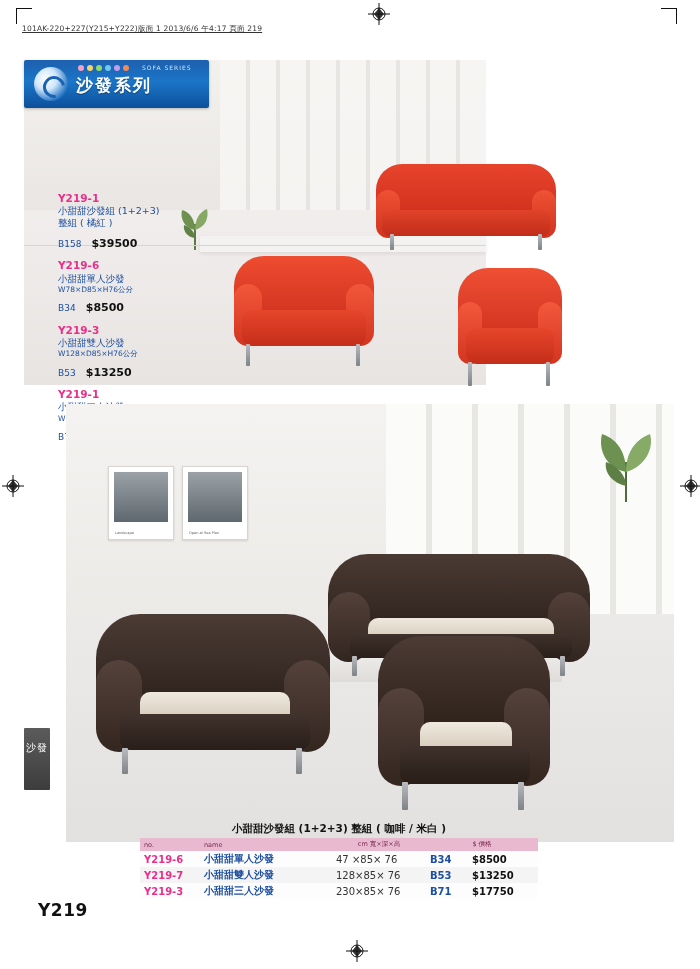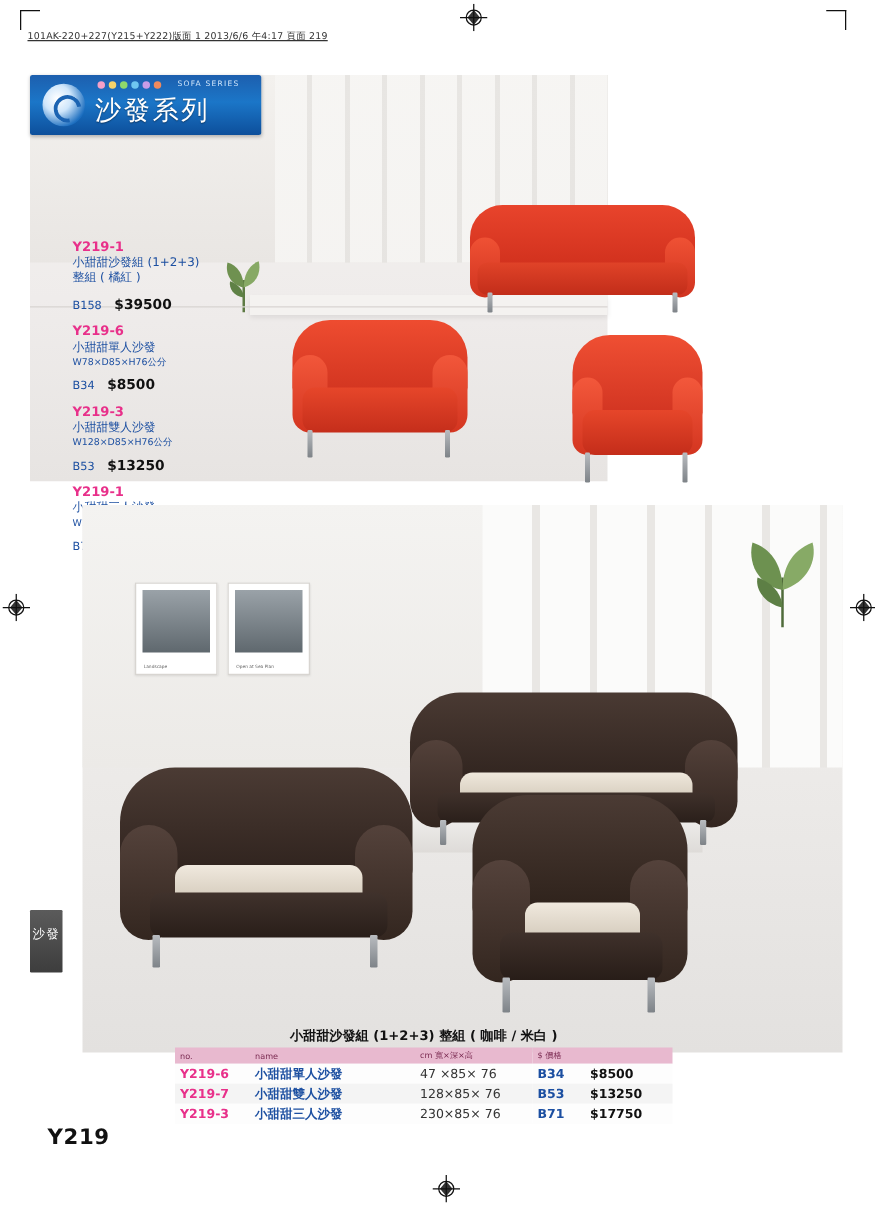--- a/index.html
+++ b/index.html
@@ -57,21 +57,21 @@
   .r1 .armr{left:80px;top:34px;width:24px;height:62px;background:linear-gradient(180deg,#f3583b,#d33520);border-radius:14px;}
 
   
   .banner{position:absolute;left:24px;top:60px;width:185px;height:48px;
      background:linear-gradient(180deg,#1d5fae 0%,#1b76c8 45%,#0d4f9b 100%);
      border-radius:2px;box-shadow:0 1px 3px rgba(0,0,0,.25);}
   .banner .swirl{position:absolute;left:10px;top:7px;width:34px;height:34px;border-radius:50%;
      background:radial-gradient(circle at 35% 35%,#ffffff 0%,#cfe6fb 35%,#1d6fc0 75%);}
   .banner .swirl:after{content:"";position:absolute;left:9px;top:9px;width:16px;height:16px;border-radius:50%;
      border:3px solid #1b63b2;border-right-color:transparent;transform:rotate(35deg);}
-  .banner .btitle{position:absolute;left:52px;top:14px;color:#fff;font-size:21px;font-weight:normal;letter-spacing:2px;
+  .banner .btitle{position:absolute;left:52px;top:14px;color:#fff;font-size:17px;font-weight:bold;letter-spacing:2px;
      text-shadow:0 1px 1px rgba(0,0,0,.4);}
   .banner .dots{position:absolute;left:54px;top:5px;display:flex;gap:3px;}
   .banner .dots i{width:6px;height:6px;border-radius:50%;display:block;}
   .banner .sub{position:absolute;left:118px;top:4px;color:#cfe6fb;font-size:6px;letter-spacing:1px;}
 
   
   .specs{position:absolute;left:58px;top:192px;width:130px;}
   .spec{margin-bottom:7px;}
   .spec .code{color:#e8308a;font-size:10.5px;font-weight:bold;line-height:1.25;}
   .spec .nm{color:#1c4fa1;font-size:9.5px;line-height:1.3;}
@@ -118,32 +118,32 @@
   .d1 .front{left:22px;top:110px;width:130px;height:38px;background:linear-gradient(180deg,#3f312b,#281d18);border-radius:10px;}
   .d1 .arml{left:0;top:52px;width:46px;height:98px;background:linear-gradient(180deg,#54423b,#33261f);border-radius:24px;}
   .d1 .armr{left:126px;top:52px;width:46px;height:98px;background:linear-gradient(180deg,#54423b,#33261f);border-radius:24px;}
 
   
   .tbl{position:absolute;left:140px;top:822px;width:398px;}
   .tbl .caption{text-align:center;font-size:10.5px;color:#111;font-weight:bold;padding-bottom:2px;}
   .tbl table{border-collapse:collapse;width:100%;}
   .tbl thead th{background:#e8b9cf;color:#7b2b52;font-size:6.5px;font-weight:normal;
      padding:2px 4px;text-align:left;border:none;}
-  .tbl thead th.c{}
+  .tbl thead th.c{text-align:center;}
   .tbl tbody td{font-size:10px;padding:1px 4px;white-space:nowrap;}
   .tbl tbody tr{background:#fdfdfd;}
   .tbl tbody tr:nth-child(even){background:#f4f4f4;}
   .td-code{color:#e8308a;font-weight:bold;width:52px;}
   .td-name{color:#1c4fa1;font-weight:bold;}
   .td-dim{color:#333;font-size:8px;width:86px;}
   .td-bcode{color:#1c4fa1;font-weight:bold;width:34px;}
   .td-price{color:#111;font-weight:bold;width:62px;}
 
   
-  .sidetab{position:absolute;left:24px;top:728px;width:26px;height:50px;
+  .sidetab{position:absolute;left:24px;top:728px;width:26px;height:62px;
      background:linear-gradient(180deg,#5b5b5b,#3d3d3d);border-radius:1px;}
   .sidetab span{display:block;color:#fff;font-size:10px;text-align:center;margin-top:14px;line-height:1.15;letter-spacing:1px;}
   .pageno{position:absolute;left:38px;top:900px;font-size:17px;font-weight:bold;color:#111;letter-spacing:.5px;}
 </style>
 </head>
 <body>
 
 <div class="crop-head">101AK-220+227(Y215+Y222)版面 1  2013/6/6      午4:17  頁面 219</div>
 <div class="corner c1"></div>
 <div class="corner c2"></div>

